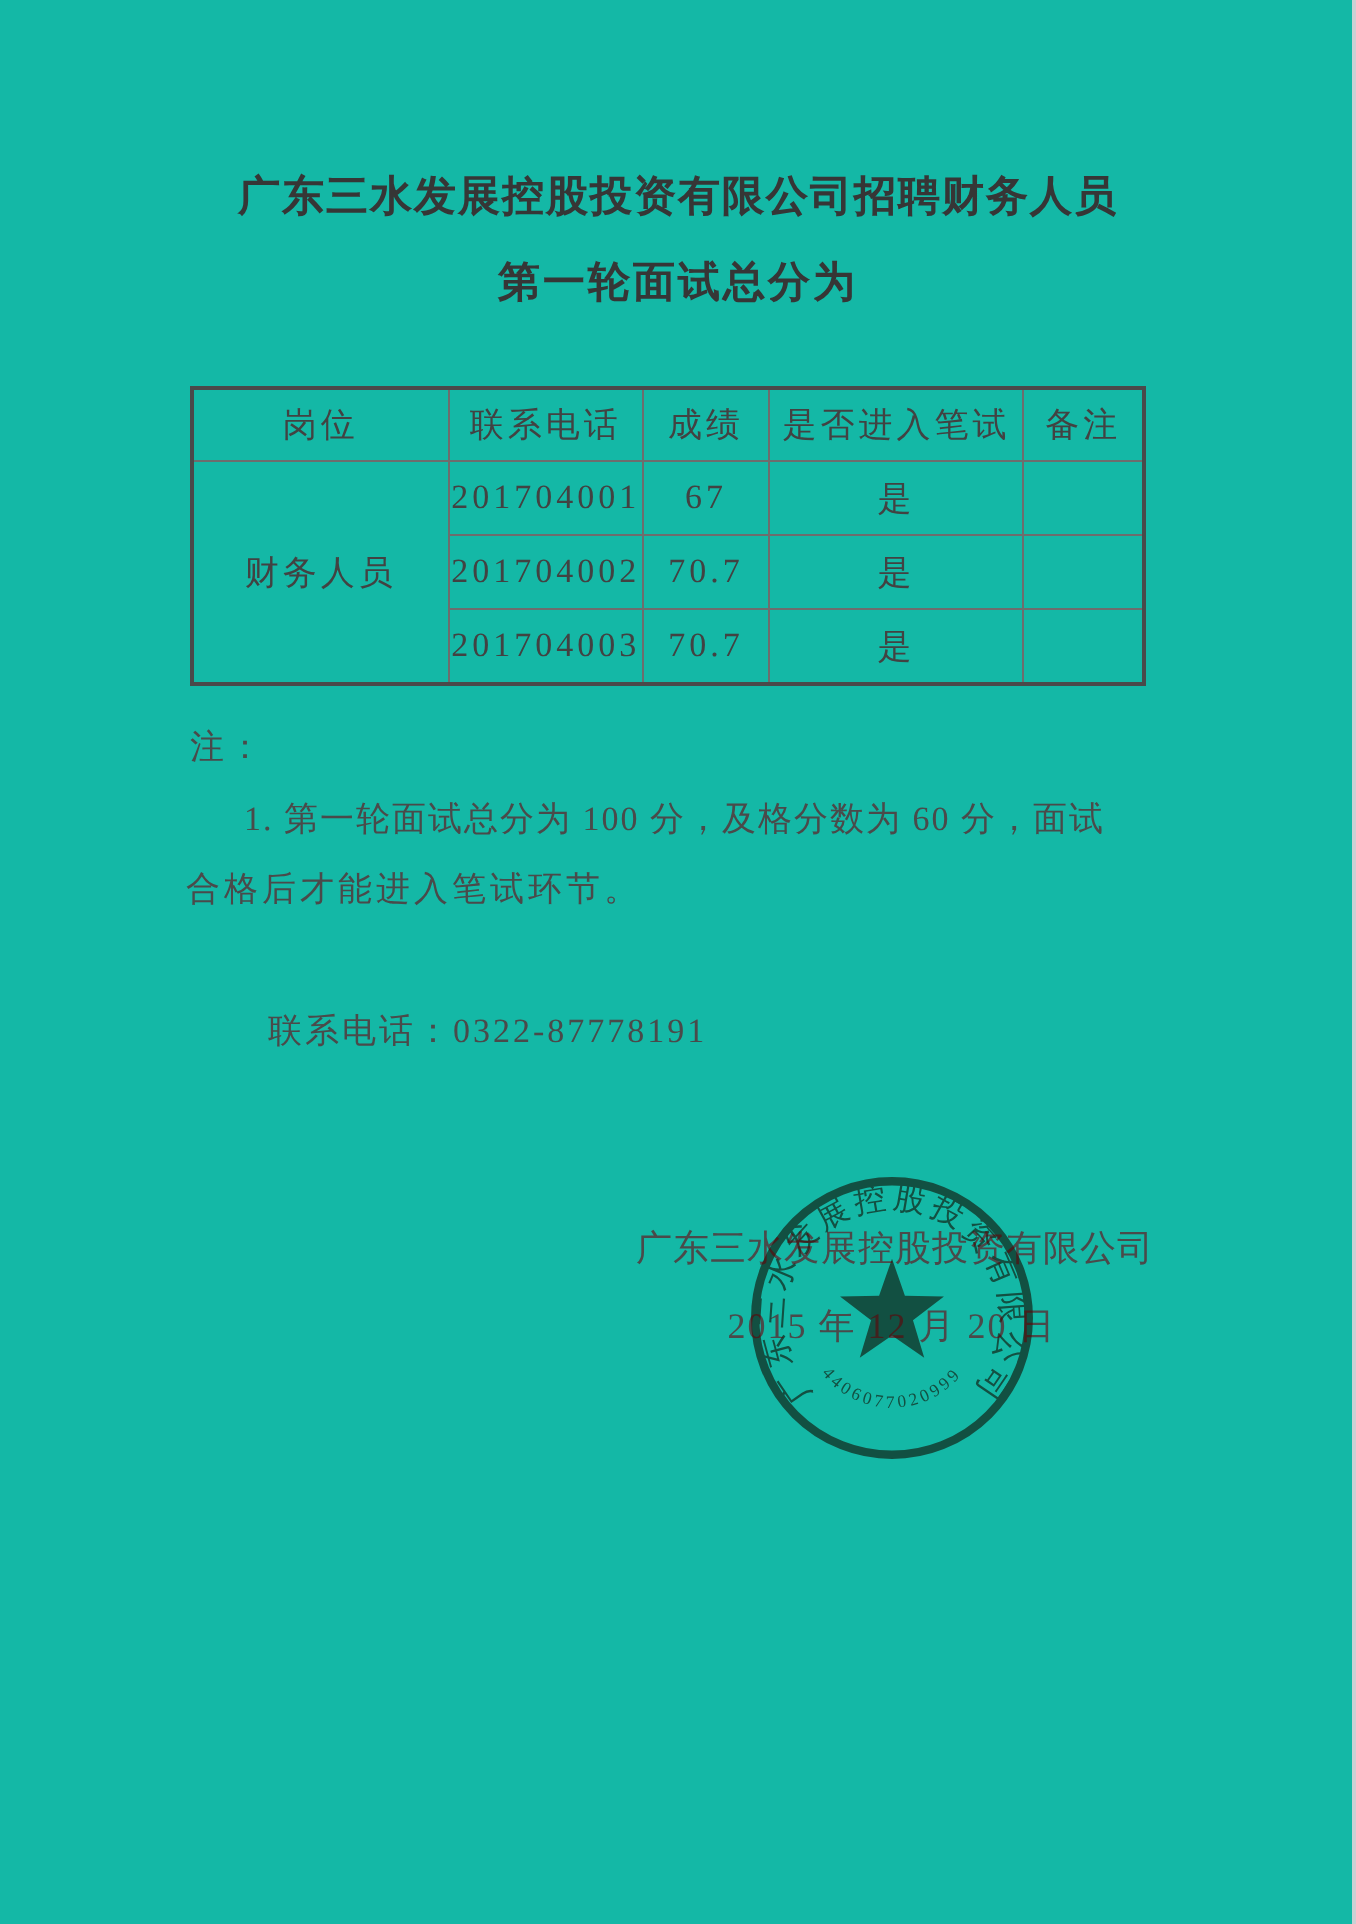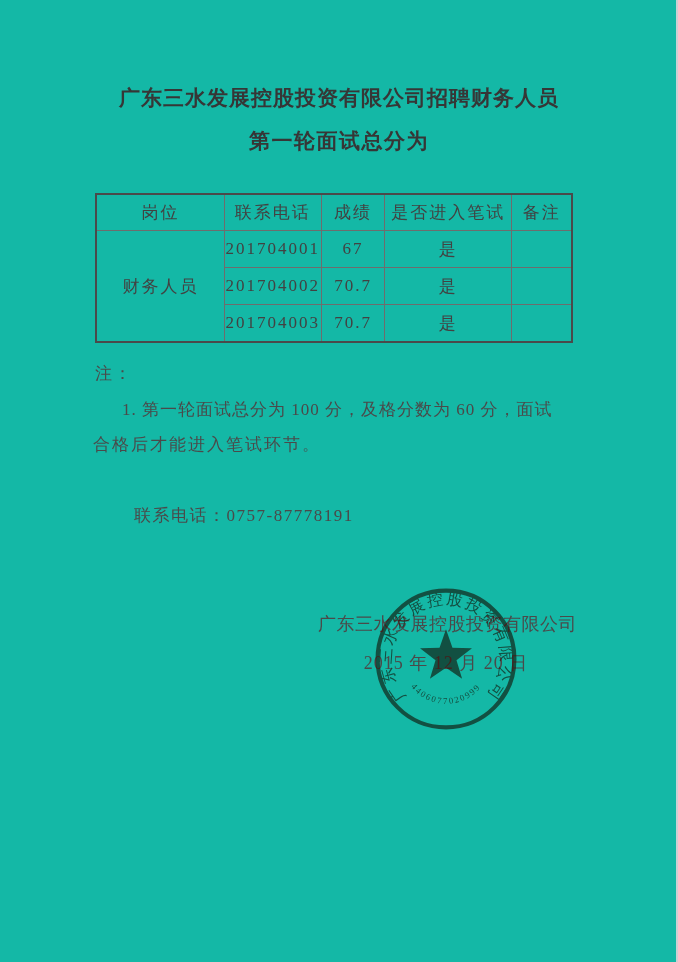--- a/index.html
+++ b/index.html
@@ -171,21 +171,21 @@
         <td>70.7</td>
         <td>是</td>
         <td></td>
       </tr>
     </tbody>
   </table>
 
   <div class="notes-label">注：</div>
   <div class="note-line note1a">1. 第一轮面试总分为 100 分，及格分数为 60 分，面试</div>
   <div class="note-line note1b">合格后才能进入笔试环节。</div>
-  <div class="note-line contact">联系电话：0757-87778191</div>
+  <div class="note-line contact">联系电话：0322-87778191</div>
 
   <div class="sign-company">广东三水发展控股投资有限公司</div>
   <div class="sign-date">2015 年 12 月 20 日</div>
 
   <svg class="seal" viewBox="0 0 200 200" xmlns="http://www.w3.org/2000/svg">
     <defs>
       <path id="sealArc" d="M 49.1 150.9 A 72 72 0 1 1 150.9 150.9" fill="none"></path>
       <path id="sealNum" d="M 52.9 135.5 A 59 59 0 0 0 147.1 135.5" fill="none"></path>
     </defs>
     <circle cx="100" cy="100" r="90" fill="none" stroke-width="5.5" stroke="#dd4f43"></circle>

